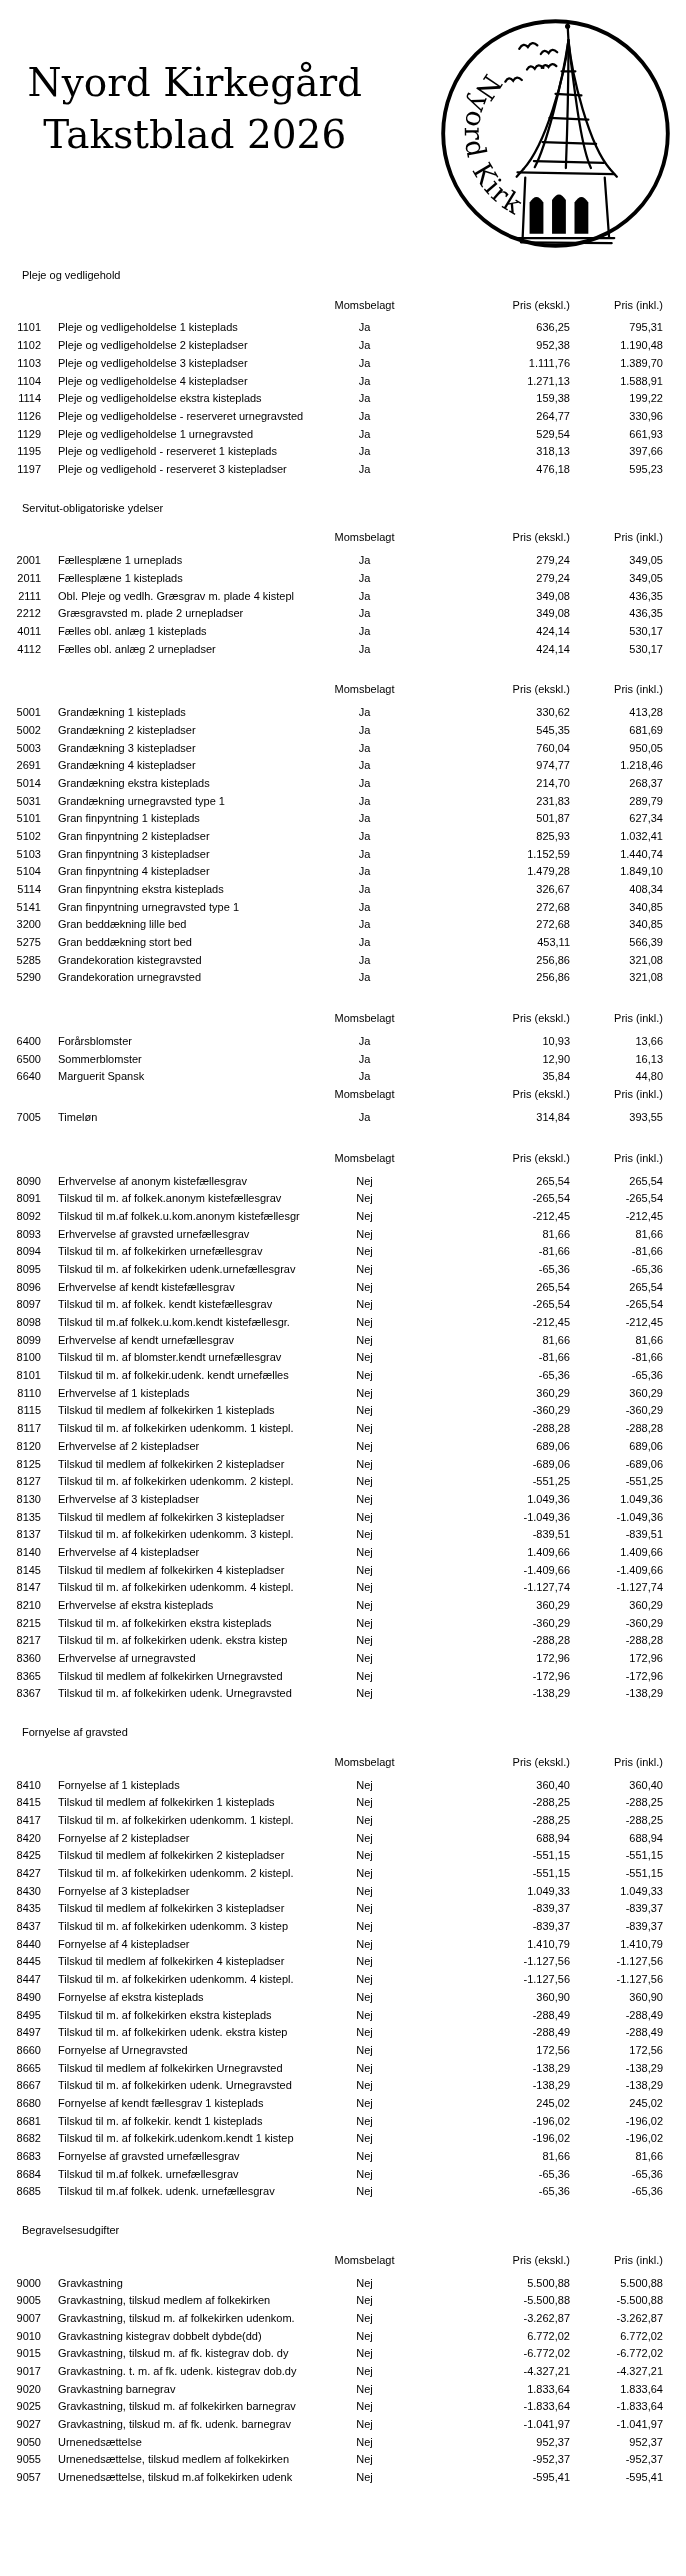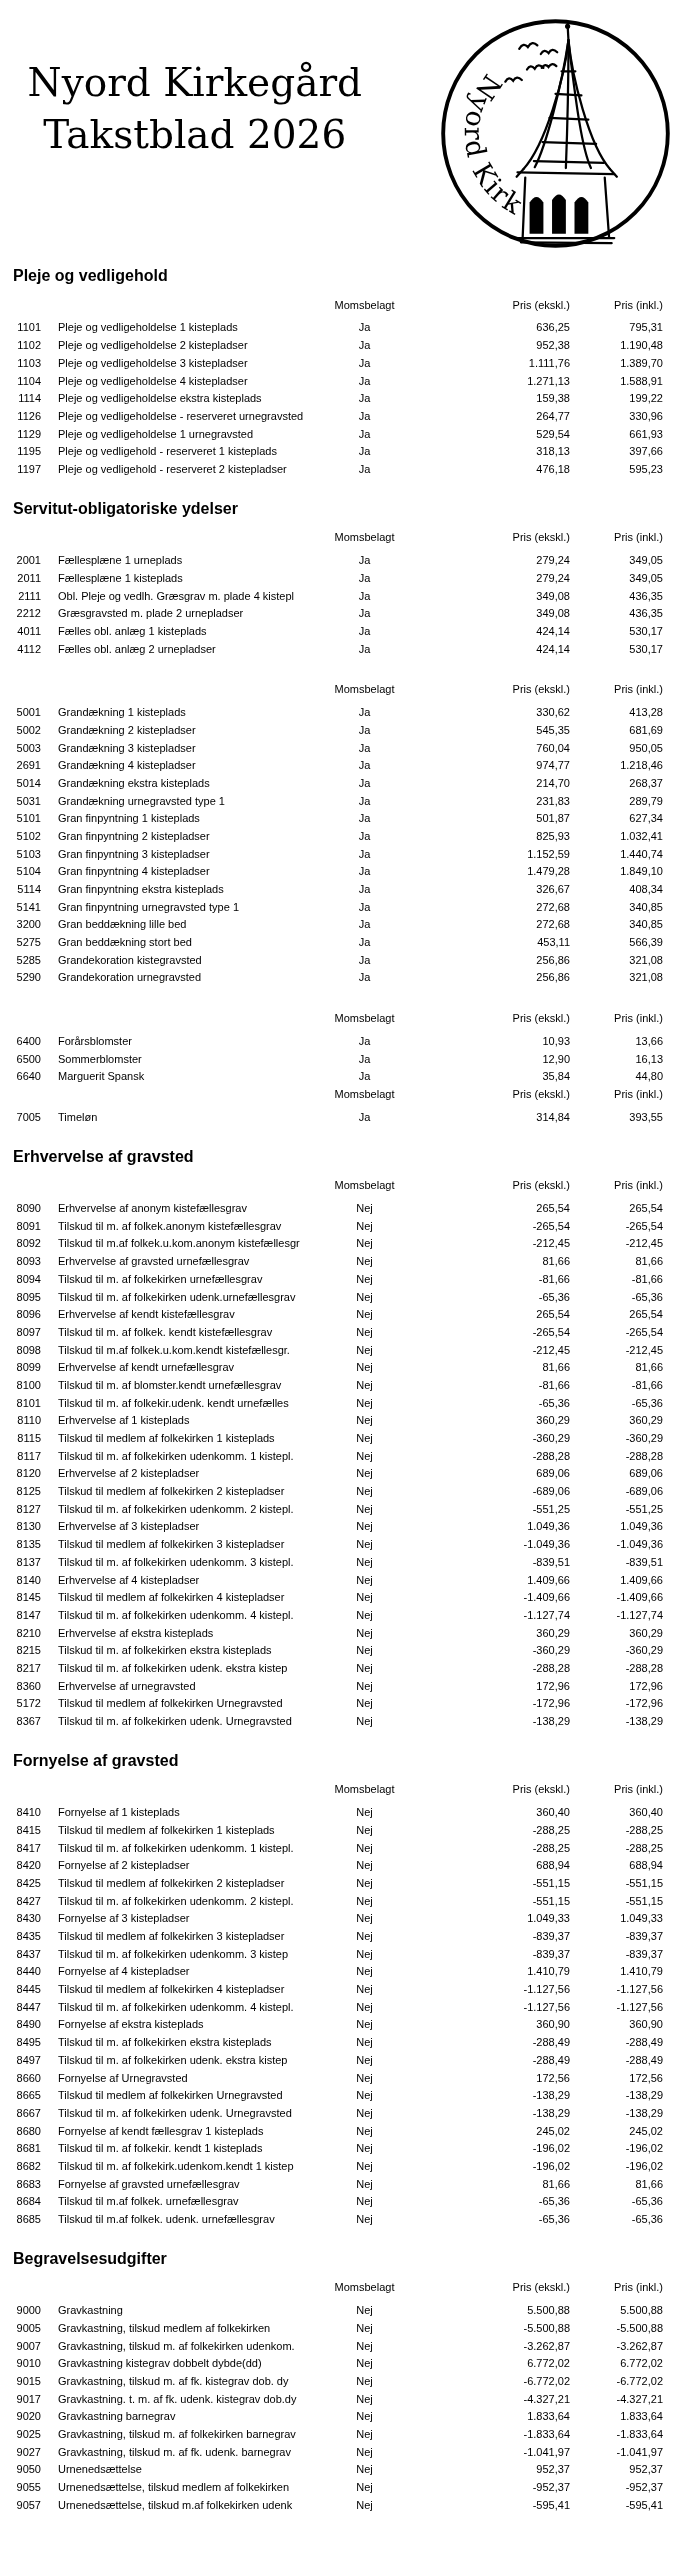--- a/index.html
+++ b/index.html
@@ -15,22 +15,22 @@
     font-size:39px; line-height:52px; color:#000;
   }
   .title span { display:block; }
   .logo { position:absolute; left:438px; top:15.5px; width:235px; height:235px; }
   .logo svg { display:block; width:100%; height:100%; }
   
   main { display:block; }
   .price-section { margin-top:23px; }
   main > .price-section:first-child { margin-top:0; }
   .section-title {
-    margin:0 0 14.6px 0; padding-left:13px;
-    font-size:16px; font-weight:700; line-height:13px; color:#000;
+    margin:0 0 14.6px 0; padding-left:22px;
+    font-size:11px; font-weight:400; line-height:13px; color:#000;
   }
   .row {
     display:grid;
     grid-template-columns:41px 17px 268px 77px 167px 93px;
     height:17.7px; line-height:17.7px; font-size:11px; white-space:nowrap;
   }
   .thead { margin-bottom:5.2px; }
   .c-code  { text-align:right; }
   .c-desc  { text-align:left; overflow:visible; }
   .c-moms  { text-align:center; }
@@ -166,21 +166,21 @@
           <span class="c-code">1195</span>
           <span class="c-gap"></span>
           <span class="c-desc">Pleje og vedligehold - reserveret 1 kisteplads</span>
           <span class="c-moms">Ja</span>
           <span class="c-ekskl">318,13</span>
           <span class="c-inkl">397,66</span>
         </div>
         <div class="row">
           <span class="c-code">1197</span>
           <span class="c-gap"></span>
-          <span class="c-desc">Pleje og vedligehold - reserveret 2 kistepladser</span>
+          <span class="c-desc">Pleje og vedligehold - reserveret 3 kistepladser</span>
           <span class="c-moms">Ja</span>
           <span class="c-ekskl">476,18</span>
           <span class="c-inkl">595,23</span>
         </div>
       </section>
       <section class="price-section">
         <h2 class="section-title">Servitut-obligatoriske ydelser</h2>
         <div class="row thead">
           <span class="c-code"></span>
           <span class="c-gap"></span>
@@ -420,21 +420,20 @@
         <div class="row">
           <span class="c-code">7005</span>
           <span class="c-gap"></span>
           <span class="c-desc">Timeløn</span>
           <span class="c-moms">Ja</span>
           <span class="c-ekskl">314,84</span>
           <span class="c-inkl">393,55</span>
         </div>
       </section>
       <section class="price-section">
-        <h2 class="section-title">Erhvervelse af gravsted</h2>
         <div class="row thead">
           <span class="c-code"></span>
           <span class="c-gap"></span>
           <span class="c-desc"></span>
           <span class="c-moms">Momsbelagt</span>
           <span class="c-ekskl">Pris (ekskl.)</span>
           <span class="c-inkl">Pris (inkl.)</span>
         </div>
         <div class="row">
           <span class="c-code">8090</span>
@@ -654,21 +653,21 @@
         </div>
         <div class="row">
           <span class="c-code">8360</span>
           <span class="c-gap"></span>
           <span class="c-desc">Erhvervelse af urnegravsted</span>
           <span class="c-moms">Nej</span>
           <span class="c-ekskl">172,96</span>
           <span class="c-inkl">172,96</span>
         </div>
         <div class="row">
-          <span class="c-code">5172</span>
+          <span class="c-code">8365</span>
           <span class="c-gap"></span>
           <span class="c-desc">Tilskud til medlem af folkekirken  Urnegravsted</span>
           <span class="c-moms">Nej</span>
           <span class="c-ekskl">-172,96</span>
           <span class="c-inkl">-172,96</span>
         </div>
         <div class="row">
           <span class="c-code">8367</span>
           <span class="c-gap"></span>
           <span class="c-desc">Tilskud til m. af folkekirken udenk. Urnegravsted</span>

